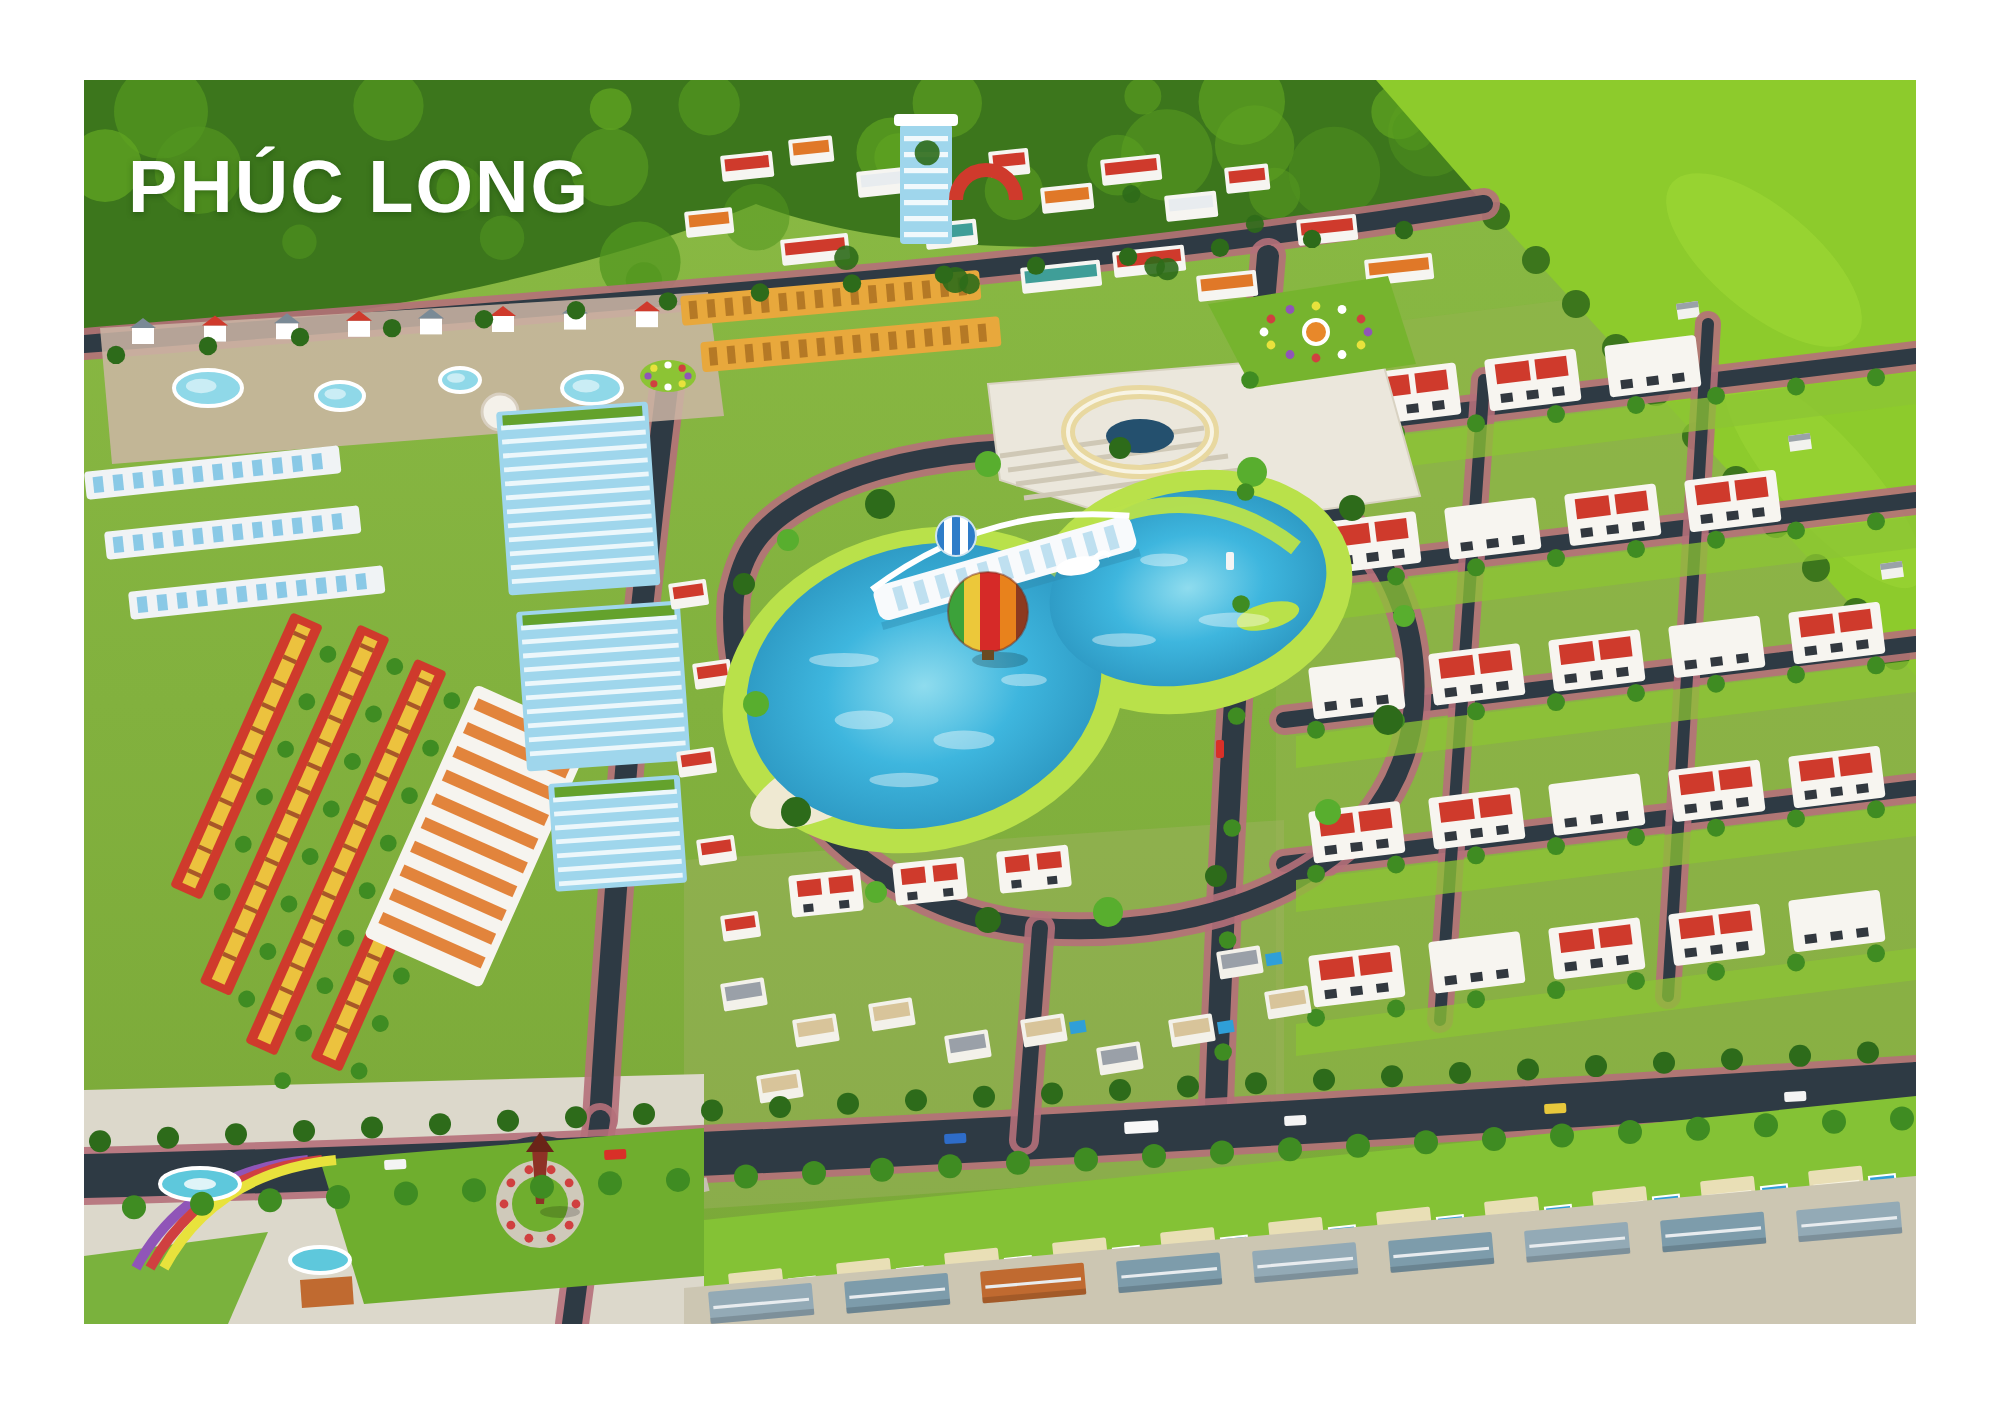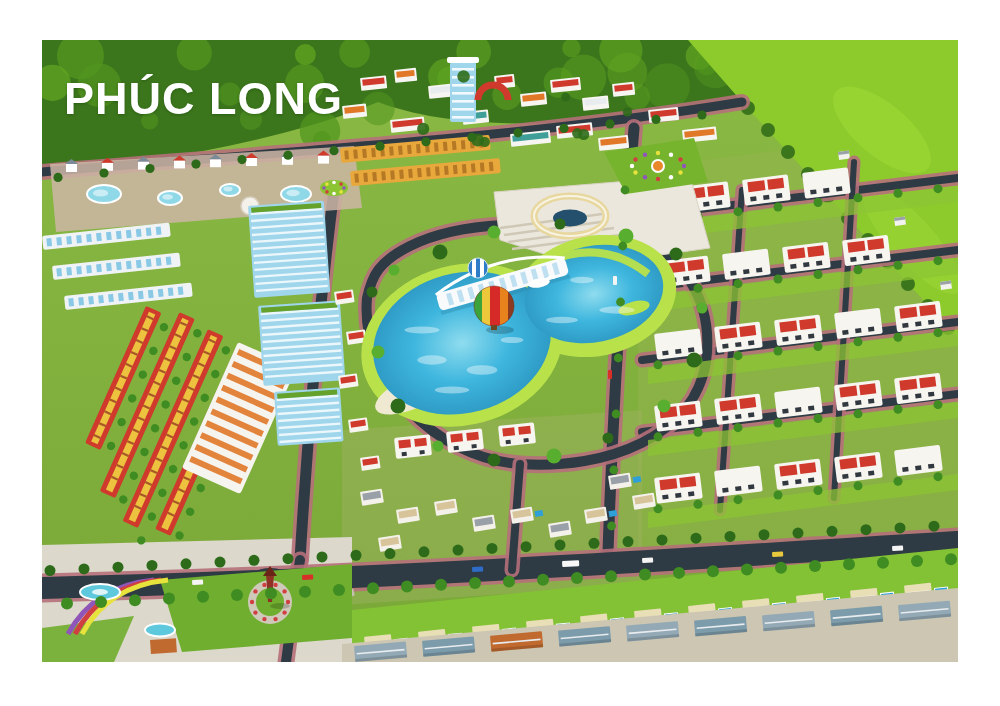--- a/index.html
+++ b/index.html
@@ -3,21 +3,21 @@
 <meta charset="utf-8">
 <style>
   html,body{margin:0;padding:0;background:#ffffff;}
   .page{position:relative;width:1000px;height:706px;background:#ffffff;overflow:hidden;
         font-family:"Liberation Sans",sans-serif;}
   .frame{position:absolute;left:42px;top:40px;width:916px;height:622px;overflow:hidden;background:#7aa838;}
   .frame svg{display:block;width:100%;height:100%;}
   .title{position:absolute;left:22px;top:30px;color:#ffffff;z-index:5;
          text-shadow:0 1px 3px rgba(10,50,0,.35);}
   .t1{font-size:21.5px;font-weight:400;letter-spacing:1.6px;}
-  .t2{font-size:45px;font-weight:800;letter-spacing:1px;margin-top:3px;}
+  .t2{font-size:37px;font-weight:800;letter-spacing:1px;margin-top:3px;}
 </style>
 </head>
 <body>
 
 <div class="page">
   <div class="frame">
     <svg id="scene" viewBox="0 0 916 622" aria-hidden="true">
       <g id="g-base">
           <rect x="0" y="0" width="916" height="622" fill="url(#gGrass)"></rect>
           <polygon points="596,128 916,88 916,500 596,525" fill="#93b44e" opacity="0.5"></polygon>

